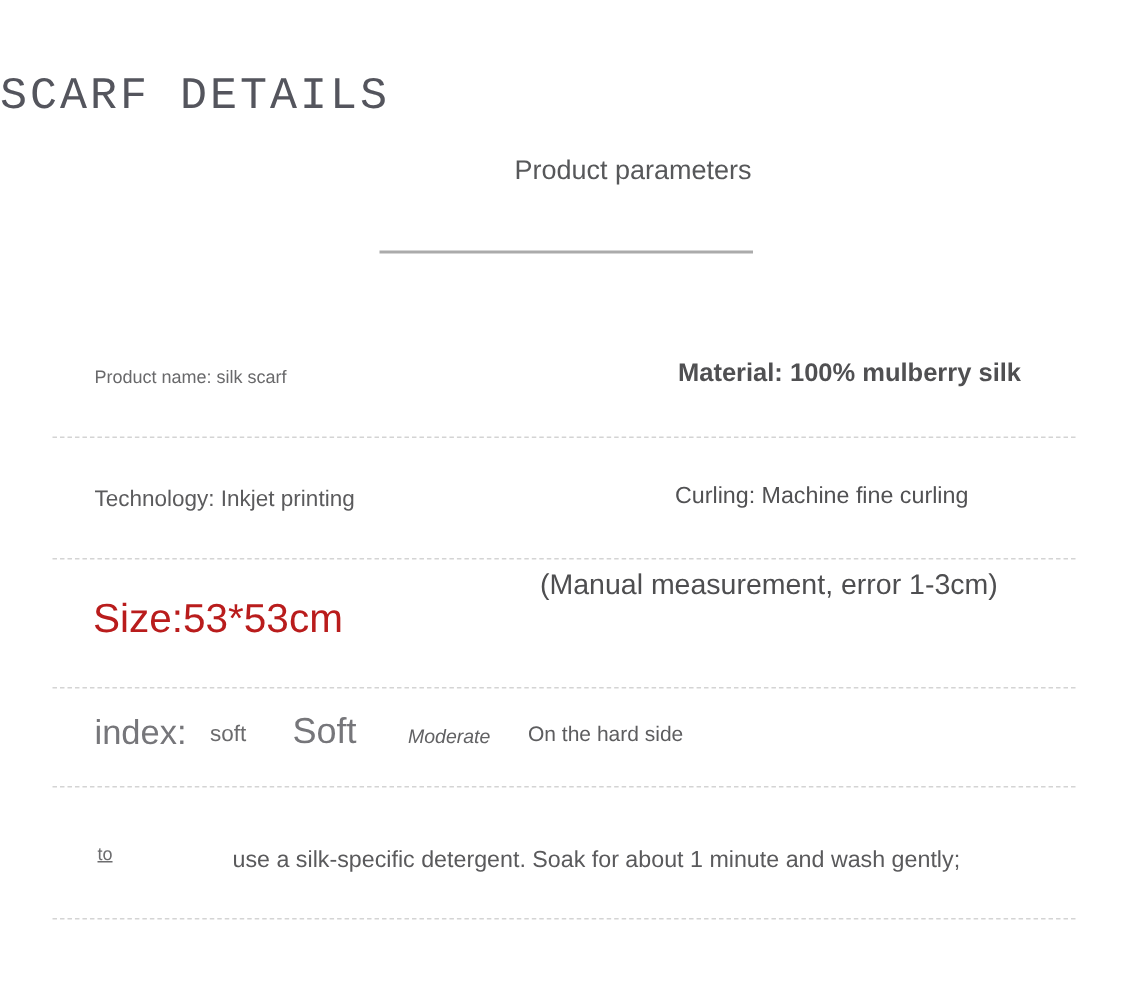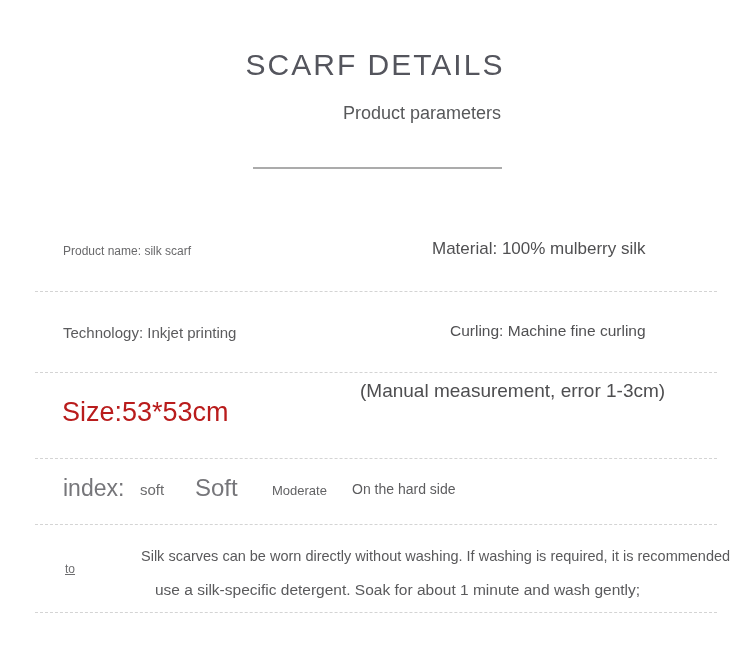--- a/index.html
+++ b/index.html
@@ -13,22 +13,21 @@
     height: 659px;
     background: #ffffff;
     font-family: "Liberation Sans", sans-serif;
     overflow: hidden;
   }
   .title {
     position: absolute;
     top: 48px;
     left: 0;
     width: 100%;
-    text-align: center;
-    font-family: Liberation Sans, sans-serif;
+    font-family: Liberation Mono, monospace;
     font-size: 30px;
     letter-spacing: 2px;
     color: #54555d;
     font-weight: 400;
   }
   .subtitle {
     position: absolute;
     top: 103px;
     left: 0;
     width: 100%;
@@ -53,33 +52,33 @@
     height: 0;
     border-top: 1px dashed #d4d4d4;
   }
   .d1 { top: 291px; }
   .d2 { top: 372px; }
   .d3 { top: 458px; }
   .d4 { top: 524px; }
   .d5 { top: 612px; }
   .txt { position: absolute; white-space: nowrap; }
   .product-name { left: 63px;  top: 244px; font-size: 12px;  color: #69696b; }
-  .material     { left: 432px; top: 239px; font-size: 17px;  color: #505052; }
+  .material     { left: 452px; top: 239px; font-size: 17px;  color: #505052; font-weight: bold; }
   .technology   { left: 63px;  top: 324px; font-size: 15px;  color: #5b5b5d; }
   .curling      { left: 450px; top: 322px; font-size: 15.5px; color: #515153; }
   .size         { left: 62px;  top: 397px; font-size: 27px;  color: #b91c1c; }
   .size-note    { left: 313px; top: 380px; font-size: 19px;  color: #4e4e50; margin-left: 47px; }
   .index-label  { left: 63px;  top: 475px; font-size: 23px;  color: #76767a; }
   .idx-soft1    { left: 140px; top: 481px; font-size: 15px;  color: #6b6b6d; }
   .idx-soft2    { left: 195px; top: 474px; font-size: 24px;  color: #76767a; }
-  .idx-moderate { left: 272px; top: 483px; font-size: 13px;  color: #626264; }
+  .idx-moderate { left: 272px; top: 483px; font-size: 13px;  color: #626264; font-style: italic; }
   .idx-hard     { left: 352px; top: 481px; font-size: 14px;  color: #5d5d5f; }
   .care-label   { left: 65px;  top: 562px; font-size: 12px;  color: #6d6d6f; text-decoration: underline; }
   .care-line1   { left: 141px; top: 548px; font-size: 14.5px; color: #59595b; }
-  .care-line2   { left: 155px; top: 581px; font-size: 15.5px; color: #5a5a5c; }
+  .care-line2   { left: 155px; top: 565px; font-size: 15.5px; color: #5a5a5c; }
 </style>
 </head>
 <body>
 
 <div class="page">
 
   <div class="title">SCARF DETAILS</div>
   <div class="subtitle">Product parameters</div>
   <div class="solid-line"></div>
 
@@ -96,17 +95,16 @@
   <div class="dash d3"></div>
 
   <div class="txt index-label">index:</div>
   <div class="txt idx-soft1">soft</div>
   <div class="txt idx-soft2">Soft</div>
   <div class="txt idx-moderate">Moderate</div>
   <div class="txt idx-hard">On the hard side</div>
   <div class="dash d4"></div>
 
   <div class="txt care-label">to</div>
-  <div class="txt care-line1">Silk scarves can be worn directly without washing. If washing is required, it is recommended</div>
   <div class="txt care-line2">use a silk-specific detergent. Soak for about 1 minute and wash gently;</div>
   <div class="dash d5"></div>
 
 </div>
 
 </body></html>

